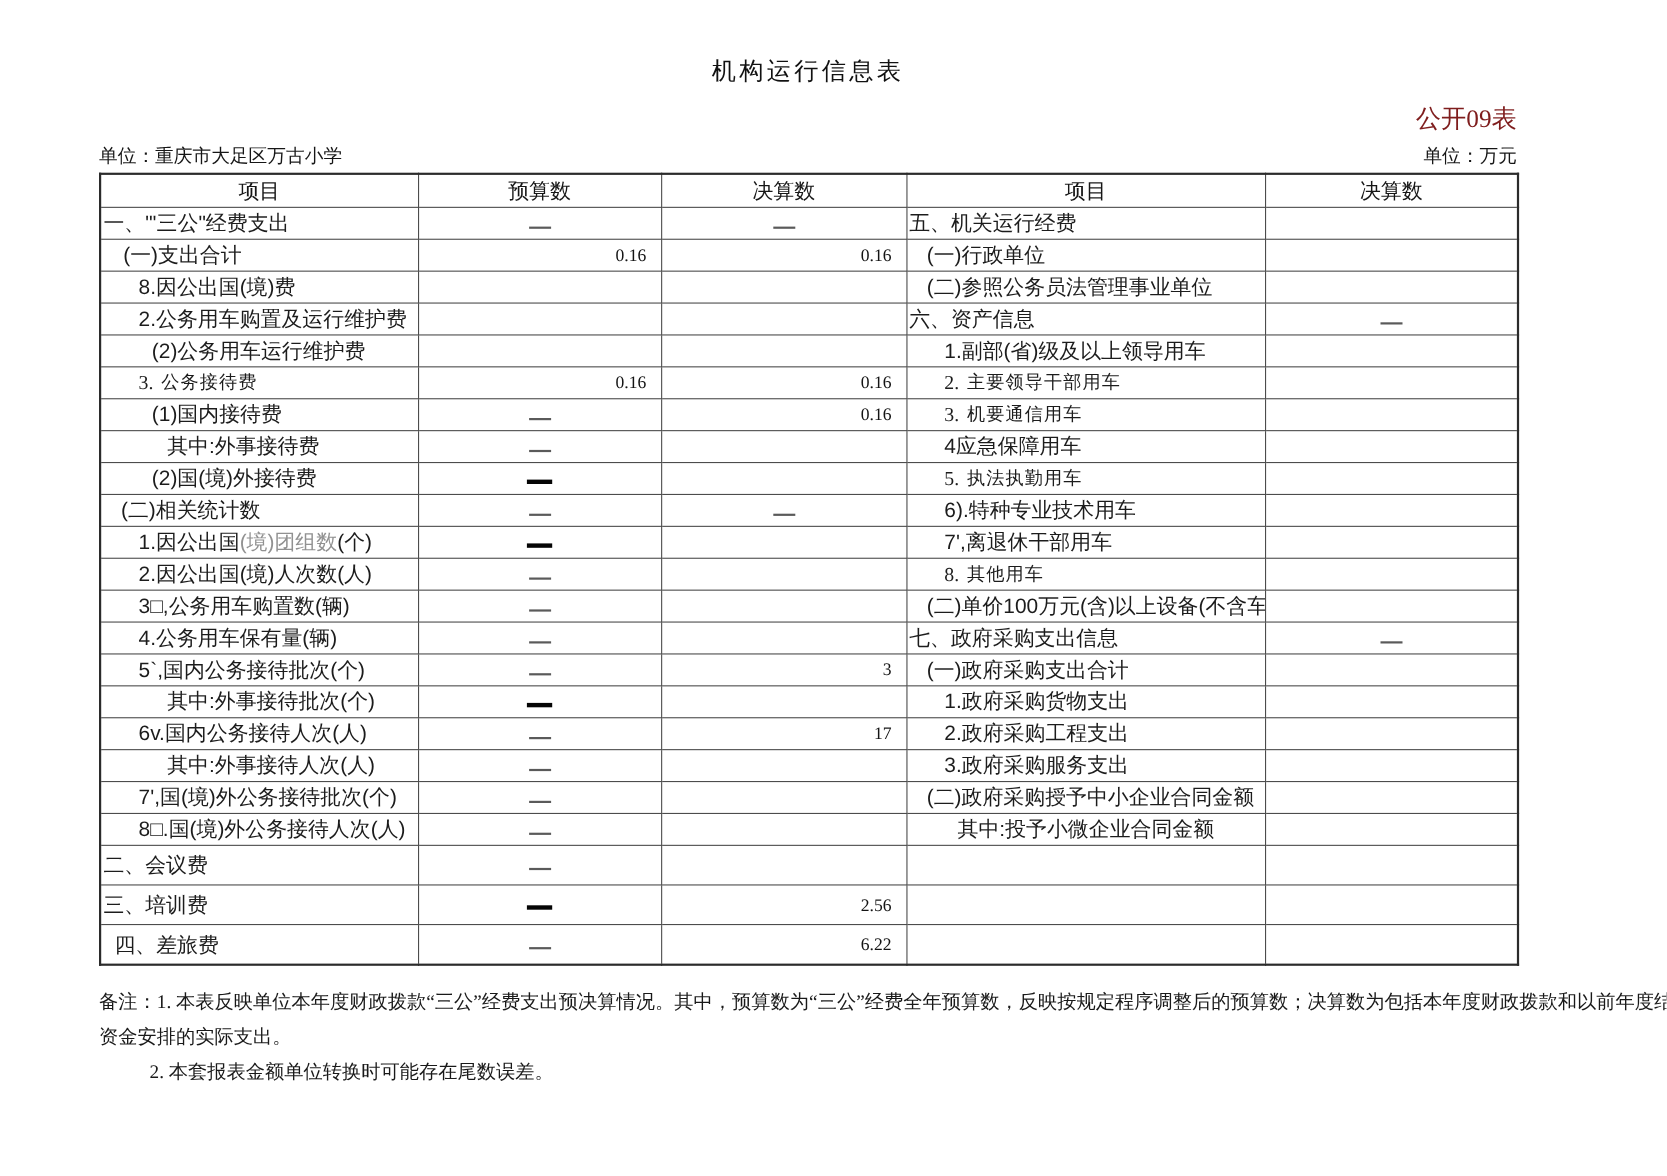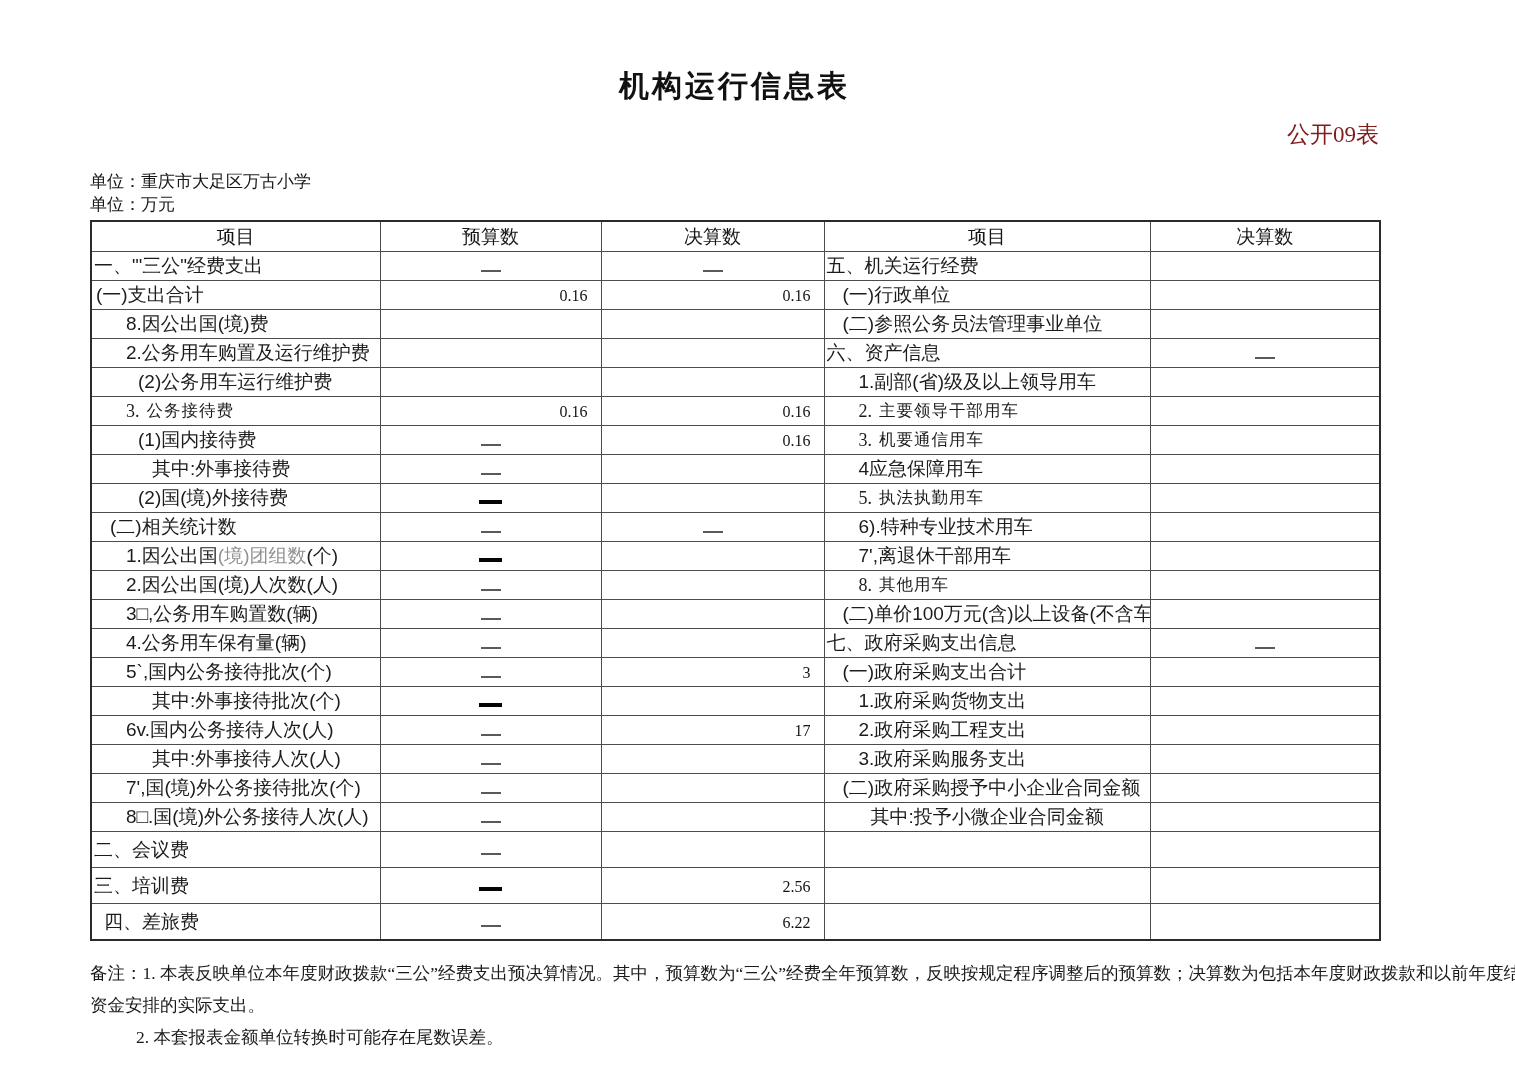--- a/index.html
+++ b/index.html
@@ -1,21 +1,21 @@
 <!DOCTYPE html>
 <html><head>
 <meta charset="utf-8">
 <style>
   html,body{margin:0;padding:0;background:#ffffff;}
   body{width:1515px;height:1069px;font-family:"Liberation Sans",sans-serif;color:#1c1c1c;overflow:hidden;}
   .page{position:relative;width:1515px;height:1069px;background:#fff;}
   .doc{margin-left:90px;width:1289px;}
-  .title{text-align:center;font-size:30px;font-weight:bold;letter-spacing:3px;padding-top:66px;color:#111;}
+  .title{text-align:center;font-size:22px;font-weight:normal;letter-spacing:3px;padding-top:50px;color:#111;}
   .form-code{text-align:right;font-family:Liberation Serif, serif;font-size:23px;margin-top:12px;color:#7f1d1d;}
-  .unit-row{display:flex;justify-content:space-between;font-family:"Liberation Serif",serif;font-size:17px;margin:20px 0 4px 0;color:#161616;flex-direction:column;}
+  .unit-row{display:flex;justify-content:space-between;font-family:"Liberation Serif",serif;font-size:17px;margin:7px 0 4px 0;color:#161616;}
   table{border-collapse:collapse;table-layout:fixed;width:1289px;border:2px solid #2b2b2b;}
   th,td{border:1px solid #4c4c4c;padding:0;overflow:hidden;}
   thead th{height:29px;text-align:center;font-size:19px;font-weight:500;color:#161616;}
   td{height:28px;font-size:19px;vertical-align:middle;}
   tr.tall td{height:35px;}
   .lblwrap{display:flex;align-items:center;white-space:nowrap;}
   .lblwrap span{font-weight:500;}
   .gray{color:#919191;}
   .bl{font-weight:bold;font-size:16.5px;letter-spacing:1px;}
   .bnum{font-family:"Liberation Serif",serif;font-size:18px;margin-right:7px;font-weight:400;}
@@ -67,21 +67,21 @@
             <td class="ctr"><div class="dash"></div></td>
             <td class="lbl">
               <div class="lblwrap" style="padding-left: 2px;">
                 <span>五、机关运行经费</span>
               </div>
             </td>
             <td></td>
           </tr>
           <tr>
             <td class="lbl">
-              <div class="lblwrap" style="padding-left: 4px;">
+              <div class="lblwrap" style="padding-left: 20px;">
                 <span>(一)支出合计</span>
               </div>
             </td>
             <td class="val"><span class="num">0.16</span></td>
             <td class="val"><span class="num">0.16</span></td>
             <td class="lbl">
               <div class="lblwrap" style="padding-left: 18px;">
                 <span>(一)行政单位</span>
               </div>
             </td>

